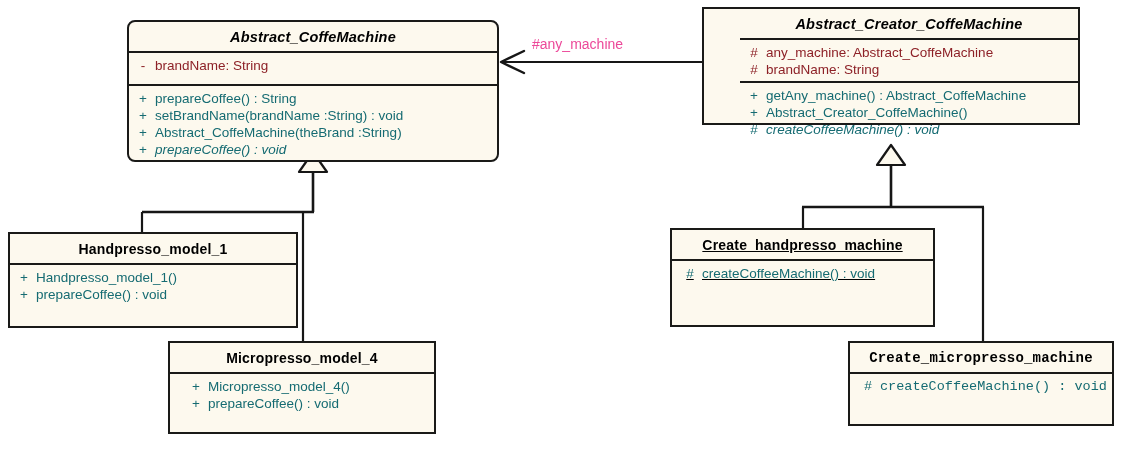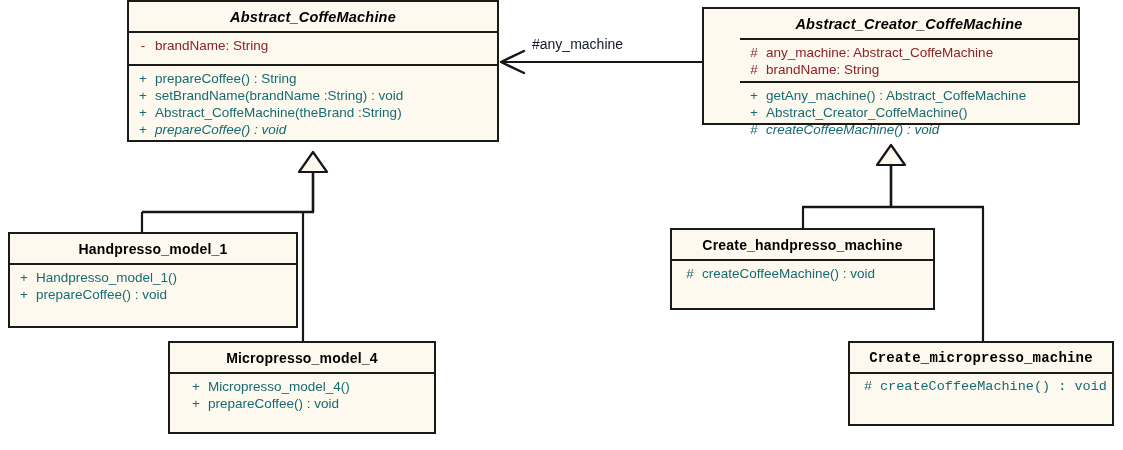--- a/index.html
+++ b/index.html
@@ -80,21 +80,21 @@
   }
   .op-row .vis, .op-row .sig {
     color: #156b72;
   }
   .op-row.abstract .sig {
     font-style: italic;
   }
   .assoc-label {
     position: absolute;
     font-size: 14px;
-    color: #0f172a;
+    color: #ec4899;
     white-space: nowrap;
   }
 </style>
 </head>
 <body>
 
 <div id="canvas">
 
   <svg id="wires" width="1123" height="450" viewBox="0 0 1123 450">
 
@@ -115,21 +115,21 @@
       <line x1="891" y1="163" x2="891" y2="207" stroke="#161616" stroke-width="2.6"></line>
       <line x1="802" y1="207" x2="984" y2="207" stroke="#161616" stroke-width="2.6"></line>
       <line x1="803" y1="207" x2="803" y2="229" stroke="#161616" stroke-width="2.2"></line>
       <line x1="983" y1="207" x2="983" y2="342" stroke="#161616" stroke-width="2.2"></line>
       <polygon points="891,145 877,165 905,165" fill="#fdf9ee" stroke="#161616" stroke-width="2.2" stroke-linejoin="round"></polygon>
     </g>
   </svg>
 
   <div class="assoc-label" style="left:532px; top:36px;">#any_machine</div>
 
-  <div class="uml-class" style="left:127px; top:0; width:372px; height:142px;">
+  <div class="uml-class" style="left:127px; top:20px; width:372px; height:142px;border-radius:8px;">
     <div class="class-title italic">Abstract_CoffeMachine</div>
     <div class="compartment attrs" style="height:33px;">
       <div class="member attr-row">
         <span class="vis">-</span>
         <span class="sig">brandName:  String</span>
       </div>
     </div>
     <div class="compartment grow">
       <div class="member op-row">
         <span class="vis">+</span>
@@ -199,21 +199,21 @@
         <span class="vis">+</span>
         <span class="sig">Micropresso_model_4()</span>
       </div>
       <div class="member op-row">
         <span class="vis">+</span>
         <span class="sig">prepareCoffee() : void</span>
       </div>
     </div>
   </div>
 
-  <div class="uml-class" style="left:670px; top:228px; width:265px; height:82px;">
+  <div class="uml-class" style="left:670px; top:228px; width:265px; height:99px;text-decoration:underline;">
     <div class="class-title">Create_handpresso_machine</div>
     <div class="compartment grow" style="padding-left:6px;">
       <div class="member op-row">
         <span class="vis">#</span>
         <span class="sig">createCoffeeMachine() : void</span>
       </div>
     </div>
   </div>
 
   <div class="uml-class" style="left:848px; top:341px; width:266px; height:85px;font-family:Liberation Mono, monospace;">

